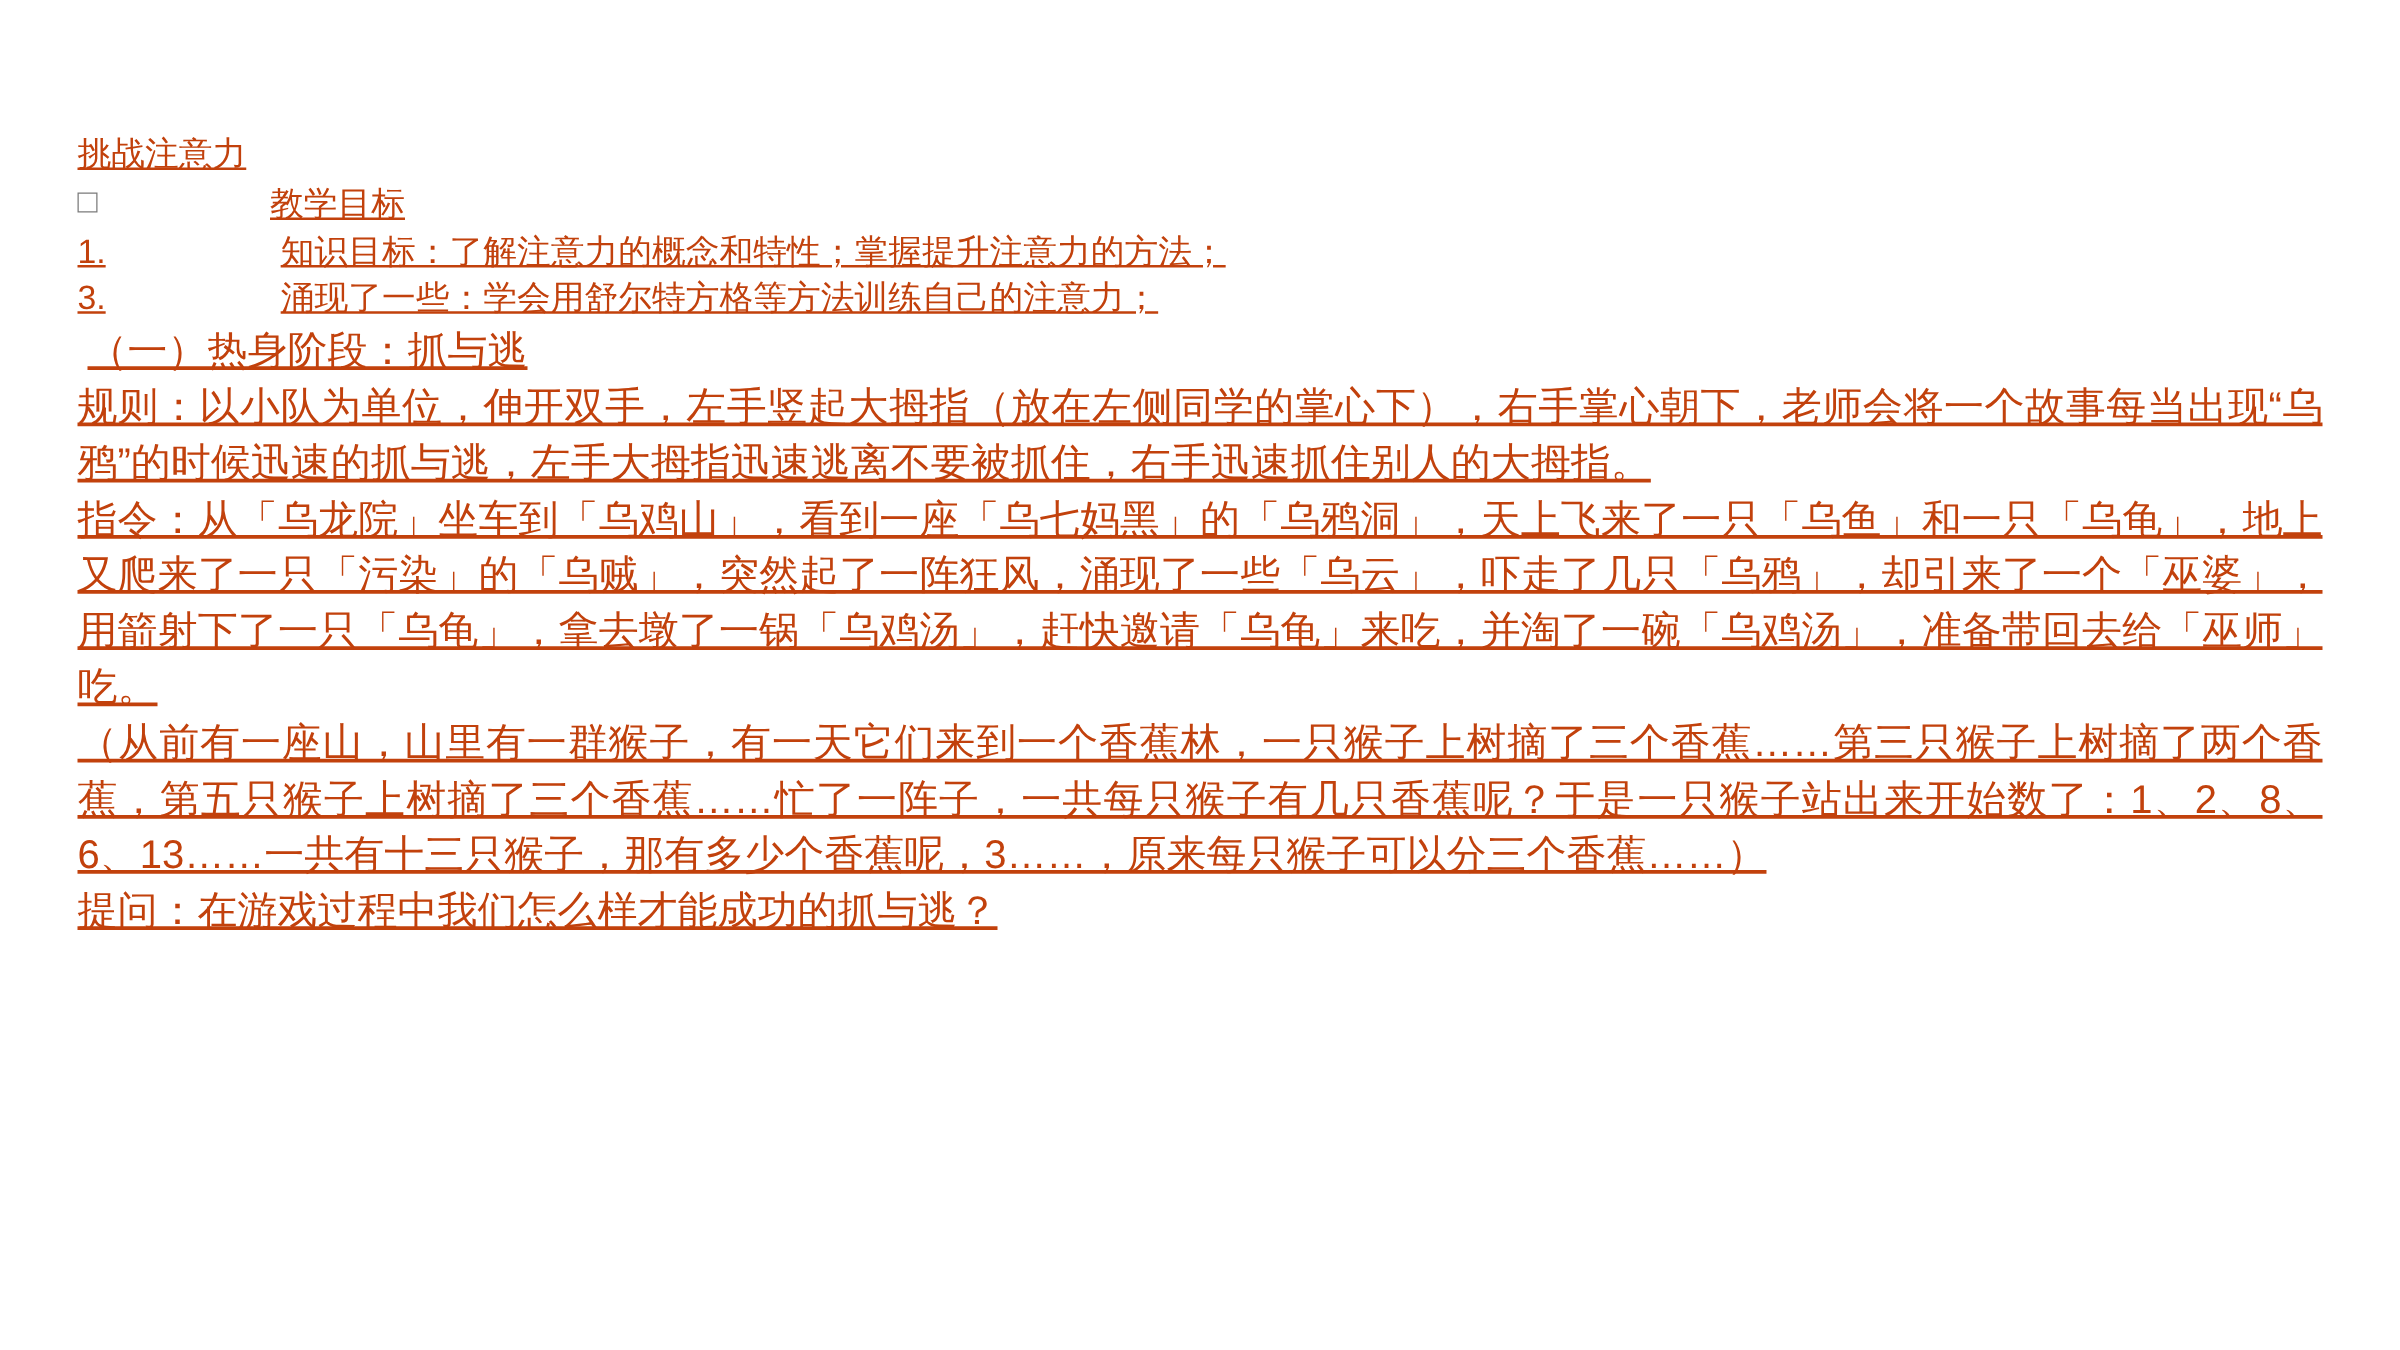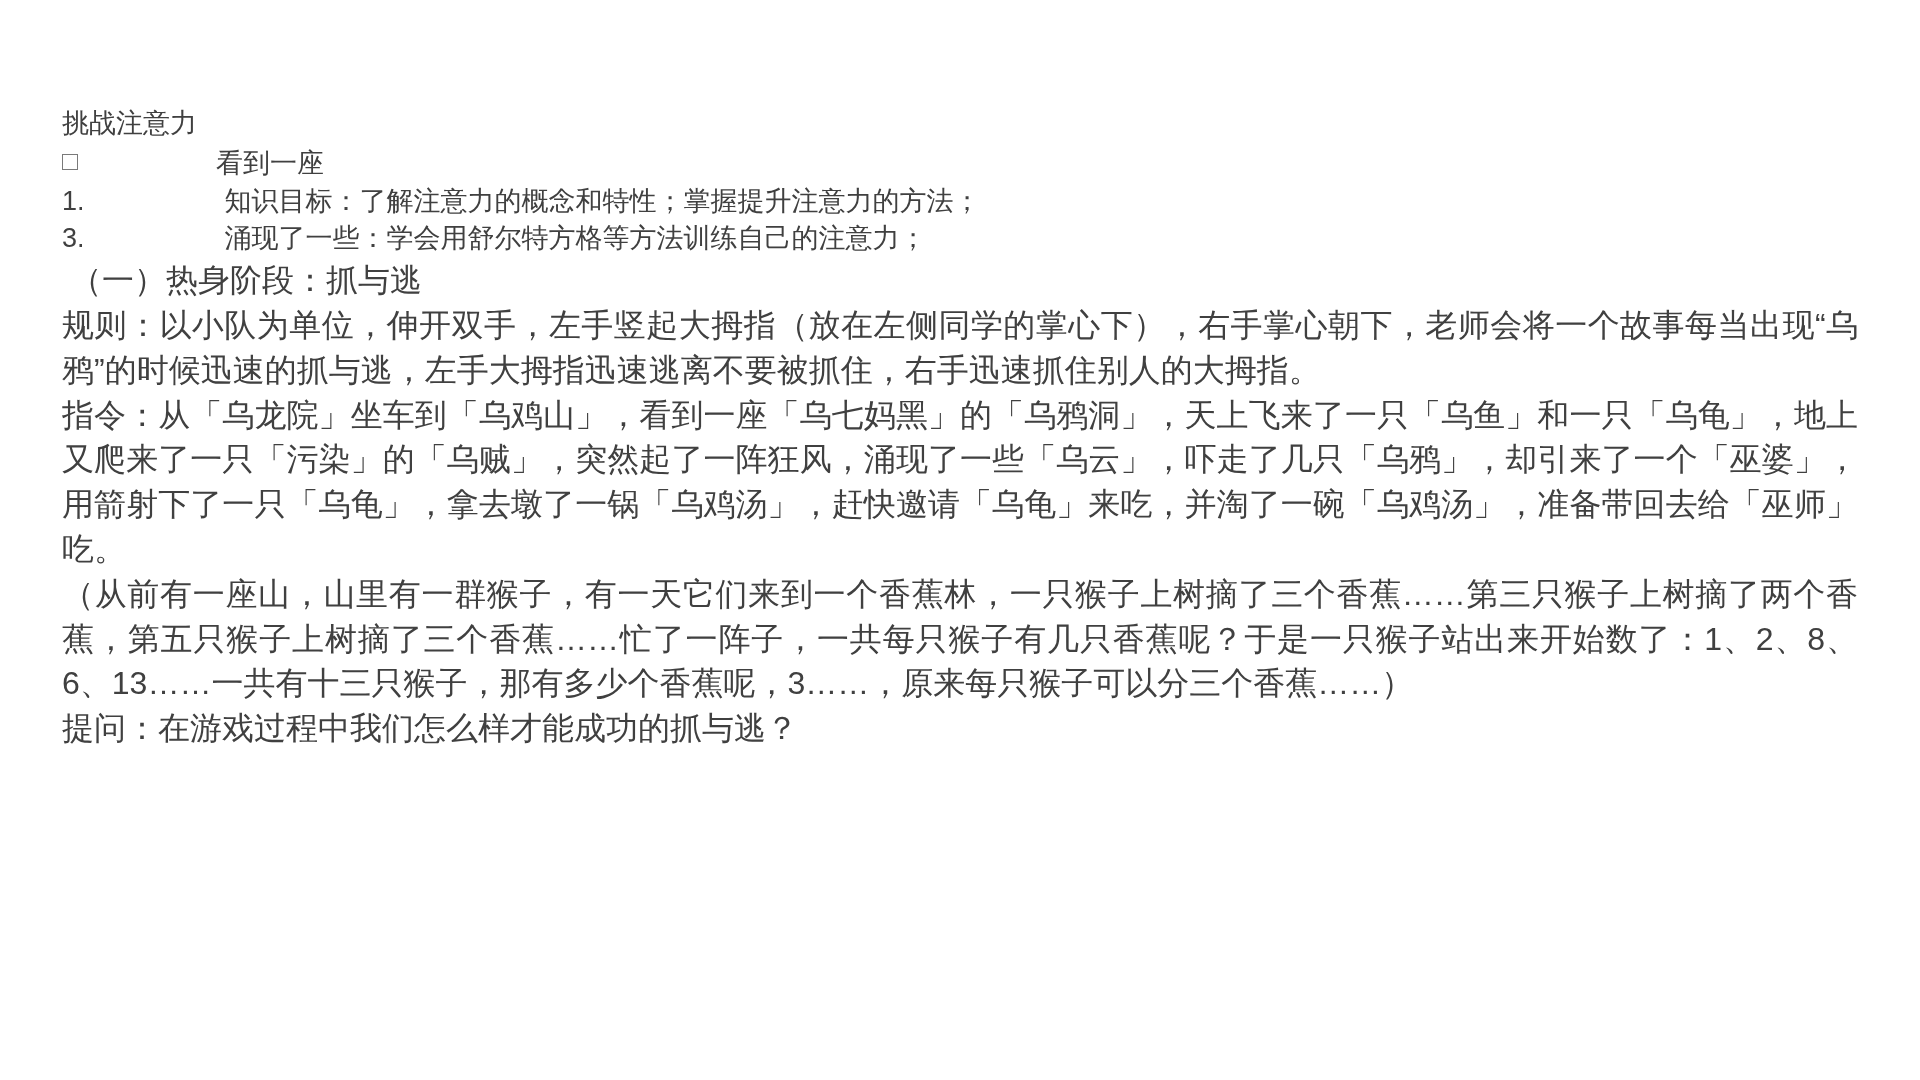--- a/index.html
+++ b/index.html
@@ -17,21 +17,22 @@
   .page {
     position: relative;
     width: 1920px;
     height: 1080px;
     box-sizing: border-box;
     padding: 105px 62px 0 62px;
   }
   .doc {
     font-size: 27px;
     line-height: 1.40;
-    color: #404040;
+    color: #c2410c;
+    text-decoration: underline;
   }
   .title {
     font-size: 27px;
     line-height: 1.40;
     margin: 0 0 2px 0;
   }
   .hdr-row {
     display: block;
     white-space: pre;
     font-size: 27px;
@@ -67,21 +68,21 @@
   }
 </style>
 </head>
 <body>
 
 <div class="page">
   <div class="doc">
 
     <div class="title">挑战注意力</div>
 
-    <div class="hdr-row"><span class="bullet-box"></span><span class="marker"></span><span>看到一座</span></div>
+    <div class="hdr-row"><span class="bullet-box"></span><span class="marker"></span><span>教学目标</span></div>
 
     <div class="hdr-row"><span>1.</span><span class="marker-num"></span><span>知识目标：了解注意力的概念和特性；掌握提升注意力的方法；</span></div>
 
 
     <div class="hdr-row"><span>3.</span><span class="marker-num"></span><span>涌现了一些：学会用舒尔特方格等方法训练自己的注意力；</span></div>
 
 
     <div class="para para-indent">（一）热身阶段：抓与逃</div>
 
     <div class="para">规则：以小队为单位，伸开双手，左手竖起大拇指（放在左侧同学的掌心下），右手掌心朝下，老师会将一个故事每当出现“乌鸦”的时候迅速的抓与逃，左手大拇指迅速逃离不要被抓住，右手迅速抓住别人的大拇指。</div>

